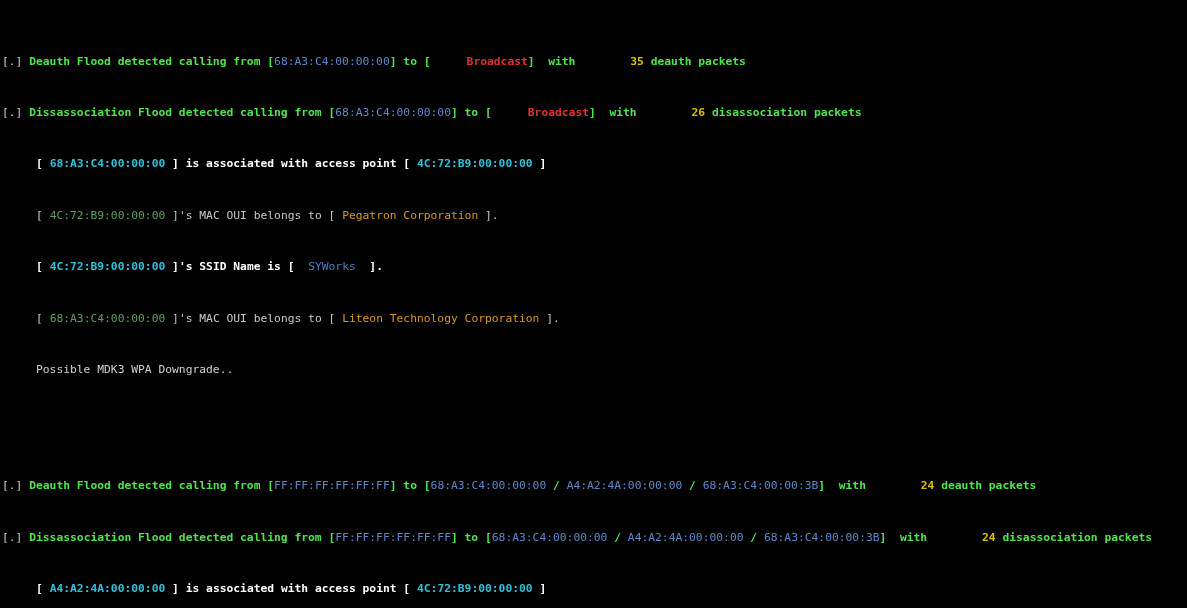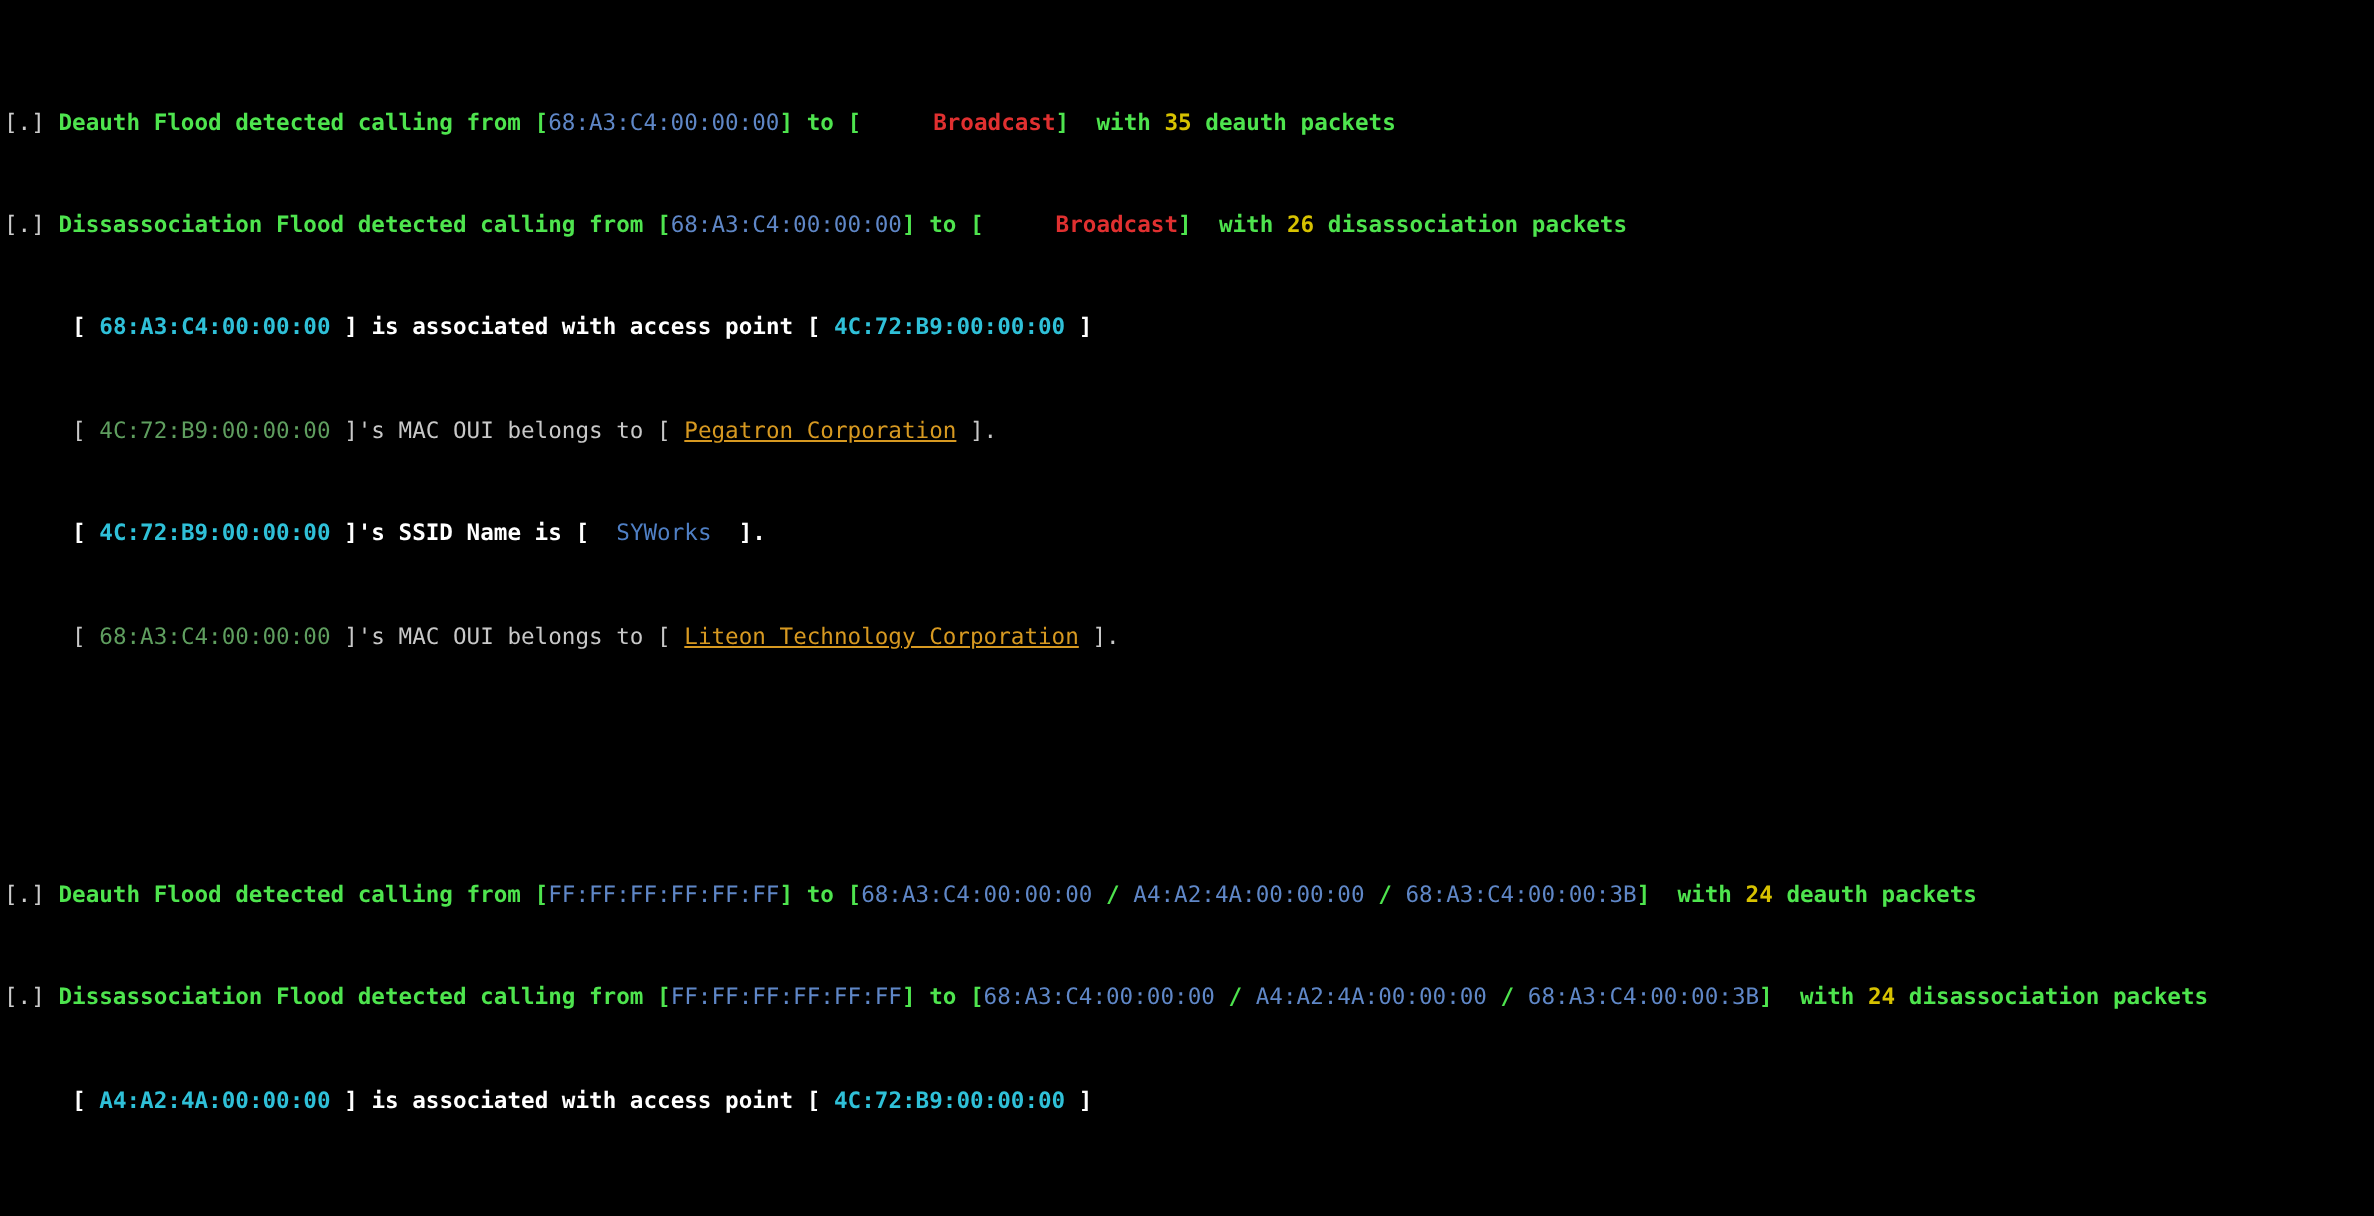--- a/index.html
+++ b/index.html
@@ -23,24 +23,24 @@
   .line { white-space: pre; height: 12.87px; }
   .blank { height: 12.87px; }
 
   
   .c-prefix   { color: #cccccc; }
   .c-green    { color: #4ee44e; font-weight: bold; }                          
   .c-macblue  { color: #5f87c7; }                          
   .c-maccyan  { color: #2fc0d8; font-weight: bold; }       
   .c-macgreen { color: #5f9e5f; }                          
   .c-red      { color: #e03030; font-weight: bold; padding-left: 36px; }       
-  .c-num      { color: #d7c200; font-weight: bold; }       
+  .c-num      { color: #d7c200; font-weight: bold; margin-left: 48px; }       
   .c-white    { color: #ffffff; font-weight: bold; }       
   .c-gray     { color: #c8c8c8; }                          
-  .c-orange   { color: #d79921; text-decoration: underline; }                          
+  .c-orange   { color: #d79921; }                          
   .c-ssid     { color: #4f7fc4; font-weight: normal; }
   .c-plain    { color: #d0d0d0; }
 </style>
 </head>
 <body>
 
 <div id="term">
 
   
   <div class="line"><span class="c-prefix">[.]</span><span class="c-plain"> </span><span class="c-green">Deauth Flood detected calling from</span><span class="c-green"> </span><span class="c-green">[</span><span class="c-macblue">68:A3:C4:00:00:00</span><span class="c-green">]</span><span class="c-green"> </span><span class="c-green">to</span><span class="c-green"> </span><span class="c-green">[</span><span class="c-red">Broadcast</span><span class="c-green">]</span><span class="c-green">  </span><span class="c-green">with</span><span class="c-green"> </span><span class="c-num">35</span><span class="c-green"> </span><span class="c-green">deauth packets</span></div>
@@ -48,20 +48,21 @@
   <div class="line"><span class="c-prefix">[.]</span><span class="c-plain"> </span><span class="c-green">Dissassociation Flood detected calling from</span><span class="c-green"> </span><span class="c-green">[</span><span class="c-macblue">68:A3:C4:00:00:00</span><span class="c-green">]</span><span class="c-green"> </span><span class="c-green">to</span><span class="c-green"> </span><span class="c-green">[</span><span class="c-red">Broadcast</span><span class="c-green">]</span><span class="c-green">  </span><span class="c-green">with</span><span class="c-green"> </span><span class="c-num">26</span><span class="c-green"> </span><span class="c-green">disassociation packets</span></div>
 
   <div class="line"><span class="c-plain">     </span><span class="c-white">[</span><span class="c-white"> </span><span class="c-maccyan">68:A3:C4:00:00:00</span><span class="c-white"> </span><span class="c-white">]</span><span class="c-white"> </span><span class="c-white">is associated with access point</span><span class="c-white"> </span><span class="c-white">[</span><span class="c-white"> </span><span class="c-maccyan">4C:72:B9:00:00:00</span><span class="c-white"> </span><span class="c-white">]</span></div>
 
   <div class="line"><span class="c-plain">     </span><span class="c-gray">[</span><span class="c-gray"> </span><span class="c-macgreen">4C:72:B9:00:00:00</span><span class="c-gray"> </span><span class="c-gray">]'s MAC OUI belongs to</span><span class="c-gray"> </span><span class="c-gray">[</span><span class="c-gray"> </span><span class="c-orange">Pegatron Corporation</span><span class="c-gray"> </span><span class="c-gray">].</span></div>
 
   <div class="line"><span class="c-plain">     </span><span class="c-white">[</span><span class="c-white"> </span><span class="c-maccyan">4C:72:B9:00:00:00</span><span class="c-white"> </span><span class="c-white">]'s SSID Name is</span><span class="c-white"> </span><span class="c-white">[</span><span class="c-white">  </span><span class="c-ssid">SYWorks</span><span class="c-white">  </span><span class="c-white">].</span></div>
 
   <div class="line"><span class="c-plain">     </span><span class="c-gray">[</span><span class="c-gray"> </span><span class="c-macgreen">68:A3:C4:00:00:00</span><span class="c-gray"> </span><span class="c-gray">]'s MAC OUI belongs to</span><span class="c-gray"> </span><span class="c-gray">[</span><span class="c-gray"> </span><span class="c-orange">Liteon Technology Corporation</span><span class="c-gray"> </span><span class="c-gray">].</span></div>
 
+  <div class="line"><span class="c-plain">     </span><span class="c-plain">Possible MDK3 WPA Downgrade..</span></div>
 
   <div class="blank"></div>
 
   
   <div class="line"><span class="c-prefix">[.]</span><span class="c-plain"> </span><span class="c-green">Deauth Flood detected calling from</span><span class="c-green"> </span><span class="c-green">[</span><span class="c-macblue">FF:FF:FF:FF:FF:FF</span><span class="c-green">]</span><span class="c-green"> </span><span class="c-green">to</span><span class="c-green"> </span><span class="c-green">[</span><span class="c-macblue">68:A3:C4:00:00:00</span><span class="c-green"> </span><span class="c-green">/</span><span class="c-green"> </span><span class="c-macblue">A4:A2:4A:00:00:00</span><span class="c-green"> </span><span class="c-green">/</span><span class="c-green"> </span><span class="c-macblue">68:A3:C4:00:00:3B</span><span class="c-green">]</span><span class="c-green">  </span><span class="c-green">with</span><span class="c-green"> </span><span class="c-num">24</span><span class="c-green"> </span><span class="c-green">deauth packets</span></div>
 
   <div class="line"><span class="c-prefix">[.]</span><span class="c-plain"> </span><span class="c-green">Dissassociation Flood detected calling from</span><span class="c-green"> </span><span class="c-green">[</span><span class="c-macblue">FF:FF:FF:FF:FF:FF</span><span class="c-green">]</span><span class="c-green"> </span><span class="c-green">to</span><span class="c-green"> </span><span class="c-green">[</span><span class="c-macblue">68:A3:C4:00:00:00</span><span class="c-green"> </span><span class="c-green">/</span><span class="c-green"> </span><span class="c-macblue">A4:A2:4A:00:00:00</span><span class="c-green"> </span><span class="c-green">/</span><span class="c-green"> </span><span class="c-macblue">68:A3:C4:00:00:3B</span><span class="c-green">]</span><span class="c-green">  </span><span class="c-green">with</span><span class="c-green"> </span><span class="c-num">24</span><span class="c-green"> </span><span class="c-green">disassociation packets</span></div>
 
   <div class="line"><span class="c-plain">     </span><span class="c-white">[</span><span class="c-white"> </span><span class="c-maccyan">A4:A2:4A:00:00:00</span><span class="c-white"> </span><span class="c-white">]</span><span class="c-white"> </span><span class="c-white">is associated with access point</span><span class="c-white"> </span><span class="c-white">[</span><span class="c-white"> </span><span class="c-maccyan">4C:72:B9:00:00:00</span><span class="c-white"> </span><span class="c-white">]</span></div>
 

